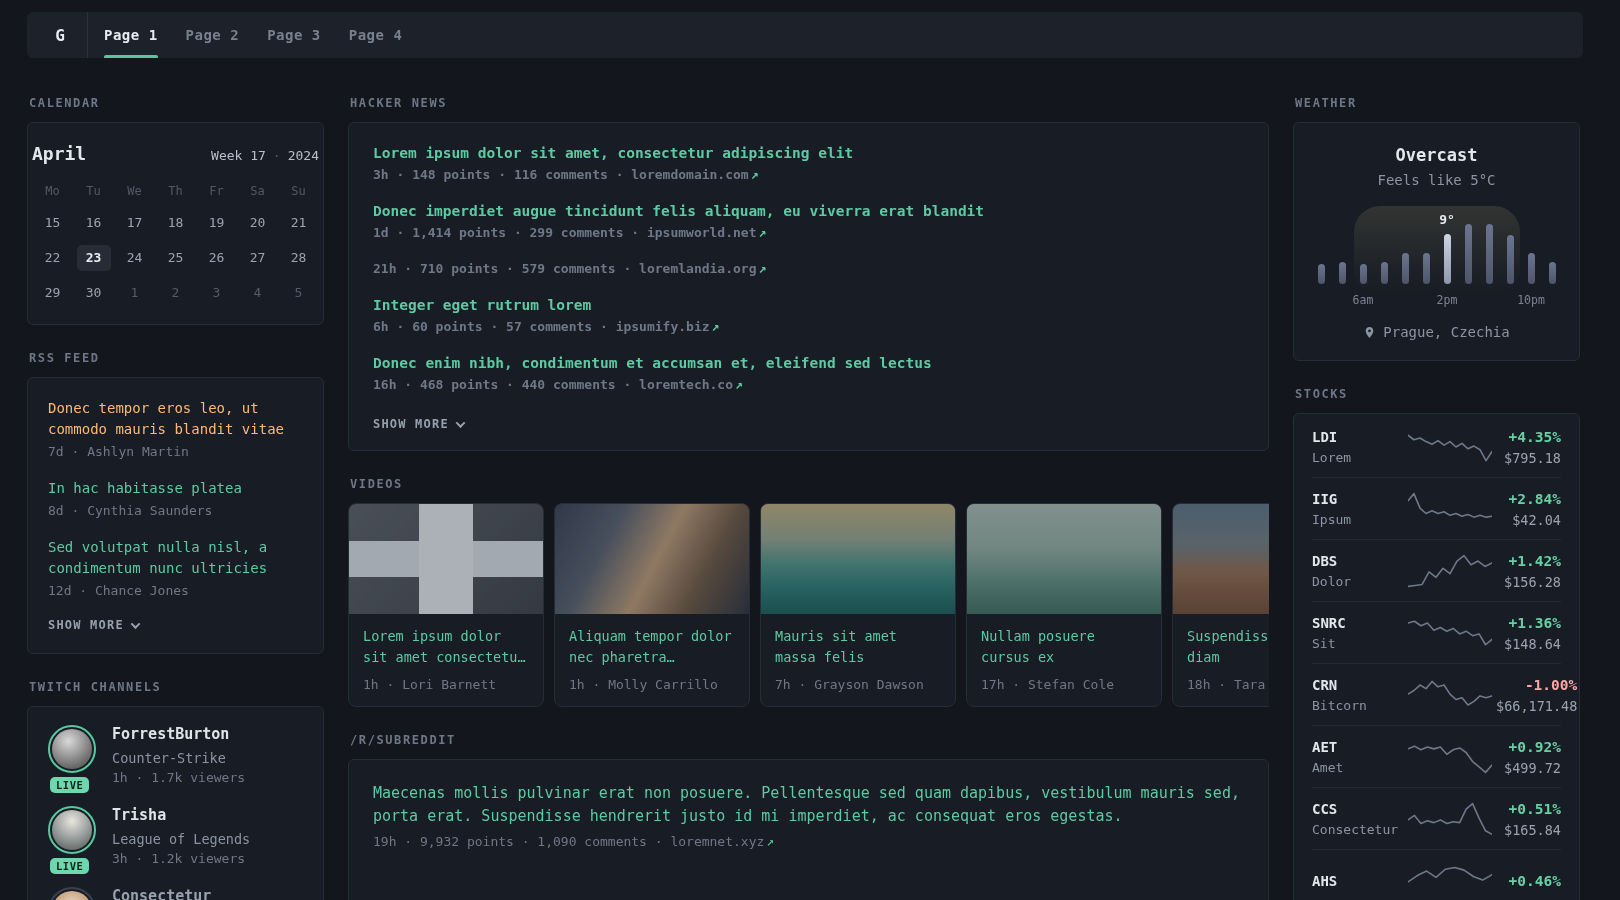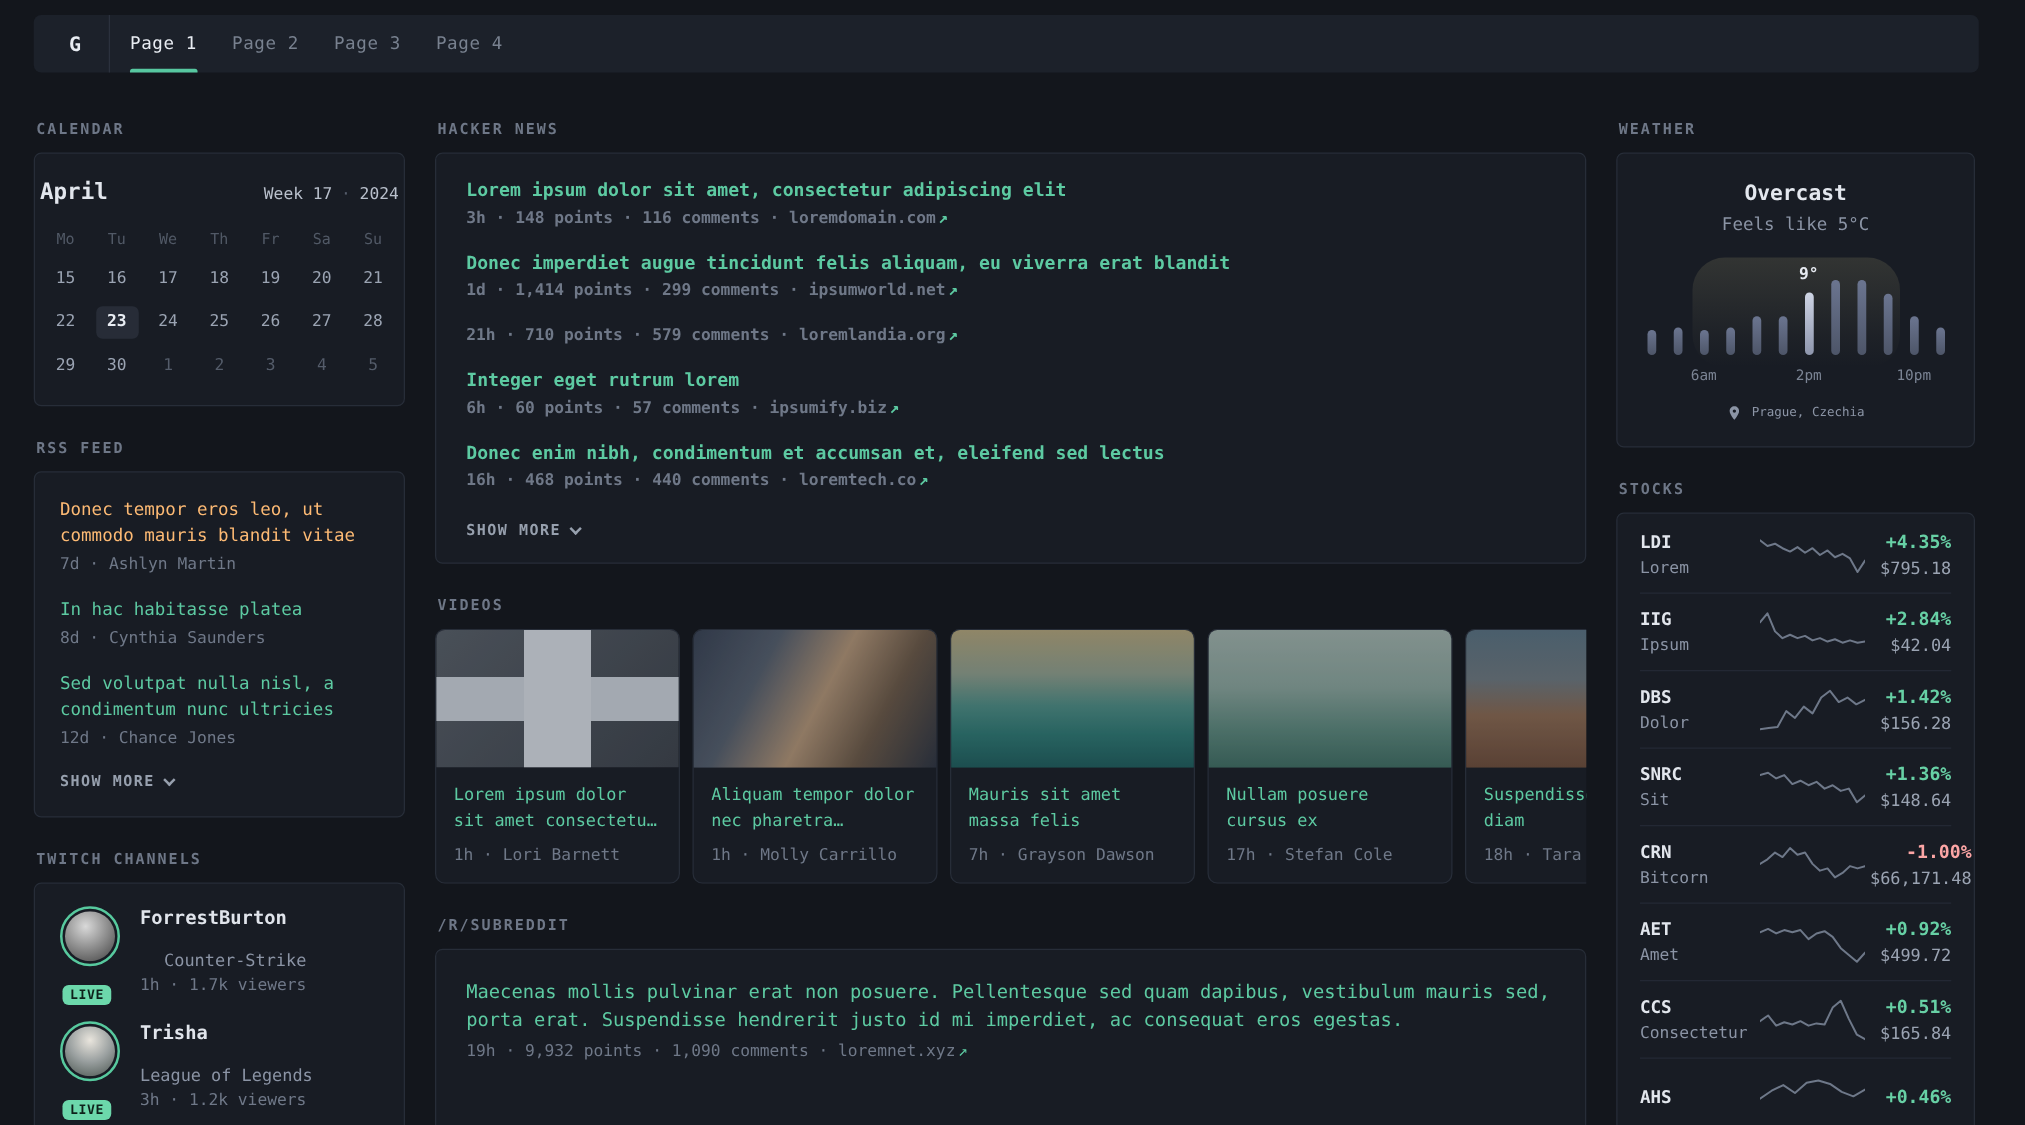--- a/index.html
+++ b/index.html
@@ -12,21 +12,21 @@
   .page { width:1620px; height:900px; position:relative; }
 
   
   .navbar {
     margin:12px 37px 26px 27px; height:46px;
     background:#1c212a; border-radius:6px;
     display:flex; align-items:stretch; padding:0 18px;
   }
   .logo { align-self:center; font-weight:bold; font-size:16px; color:#e8ecf2; width:30px; text-align:center; cursor:pointer; }
   .nav-divider { width:1px; background:#2b313d; margin:0 16px 0 12px; }
-  .tabs { display:flex; gap:28px; }
+  .tabs { display:flex; gap:28px;font-weight:bold; }
   .tab {
     display:flex; align-items:center; position:relative;
     font-size:14px; color:#78818f; cursor:pointer; letter-spacing:.5px;
   }
   .tab.active { color:#e8ecf2; }
   .tab.active::after {
     content:""; position:absolute; left:0; right:0; bottom:0; height:3px;
     background:#57c7a0; border-radius:2px 2px 0 0;
   }
 
@@ -88,21 +88,21 @@
   .avatar-trisha  { background-image:radial-gradient(circle at 50% 30%, #e9e5dd, #9aa0a0 45%, #45504a 95%); }
   .avatar-kendall { background-image:radial-gradient(circle at 50% 38%, #ecdccb, #c6a078 50%, #6f6252 95%); }
   .live-badge {
     position:absolute; left:2px; bottom:-8px;
     background:#6cd8ab; color:#0e211a; font-size:10.5px; font-weight:bold;
     padding:2px 6px; border-radius:5px; letter-spacing:.5px;
   }
   .live-badge:empty { display:none; }
   .tw-name { font-size:15px; font-weight:bold; color:#e0e4eb; }
   .tw-row.offline .tw-name { color:#98a1af; font-weight:bold; }
-  .tw-game { font-size:13.5px; color:#8b94a5; margin-top:18px;text-align:right; }
+  .tw-game { font-size:13.5px; color:#8b94a5; margin-top:7px; }
   .tw-game:empty, .tw-meta:empty { display:none; }
   .tw-meta { font-size:13px; color:#6f7888; margin-top:4px; }
 
   
   .hn-card { padding:22px 24px 18px; }
   .hn-item { margin-bottom:21px;font-weight:bold; }
   .hn-headline { font-size:14.5px; color:#5dcaa2; cursor:pointer; }
   .hn-meta { font-size:13px; color:#6f7888; margin-top:6px; }
   .ext-arrow { color:#5dcaa2; margin-left:2px; }
 
@@ -150,21 +150,21 @@
   .w-temp {
     position:absolute; bottom:calc(var(--h) + 7px); left:50%; transform:translateX(-50%);
     font-size:13px; font-weight:bold; color:#e6eaf1; white-space:nowrap;
   }
   .w-temp:empty { display:none; }
   .w-tlabel {
     position:absolute; top:calc(100% + 9px); left:50%; transform:translateX(-50%);
     font-size:11.5px; color:#7b8494; white-space:nowrap;
   }
   .w-tlabel:empty { display:none; }
-  .w-loc { margin-top:40px; display:flex; justify-content:center; align-items:center; gap:7px; font-size:10px; color:#8b94a5; }
+  .w-loc { margin-top:40px; display:flex; justify-content:center; align-items:center; gap:7px; font-size:14px; color:#8b94a5; }
   .pin-icon { width:13px; height:13px; fill:#8b94a5; }
 
   
   .stocks-card { padding:2px 18px; }
   .srow { display:flex; align-items:center; gap:4px; padding:12px 0 11px; cursor:pointer; }
   .srow + .srow { border-top:1px solid #232834; }
   .s-id { width:92px; flex-shrink:0; }
   .s-ticker { font-size:14px; font-weight:bold; color:#e2e6ed; }
   .s-name { font-size:13px; color:#8b94a5; margin-top:5px; }
   .s-name:empty { display:none; }

